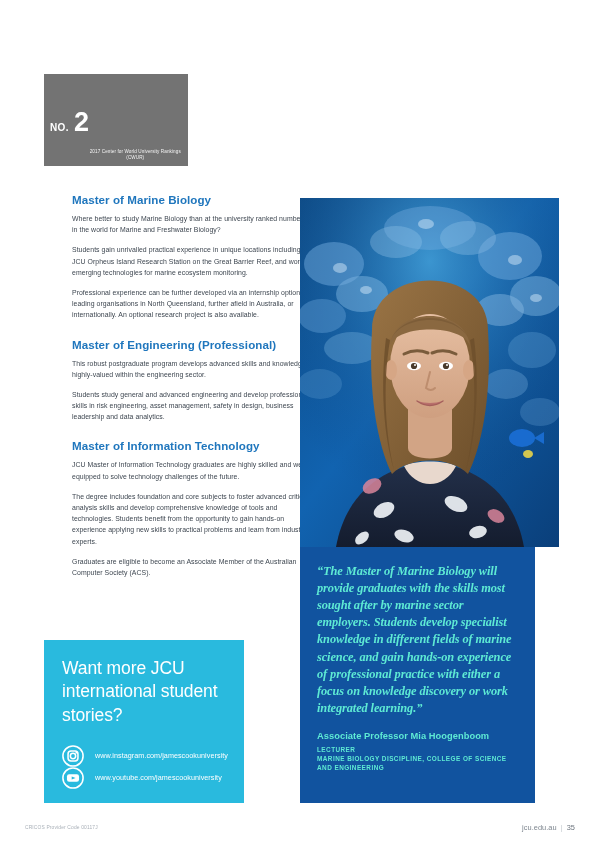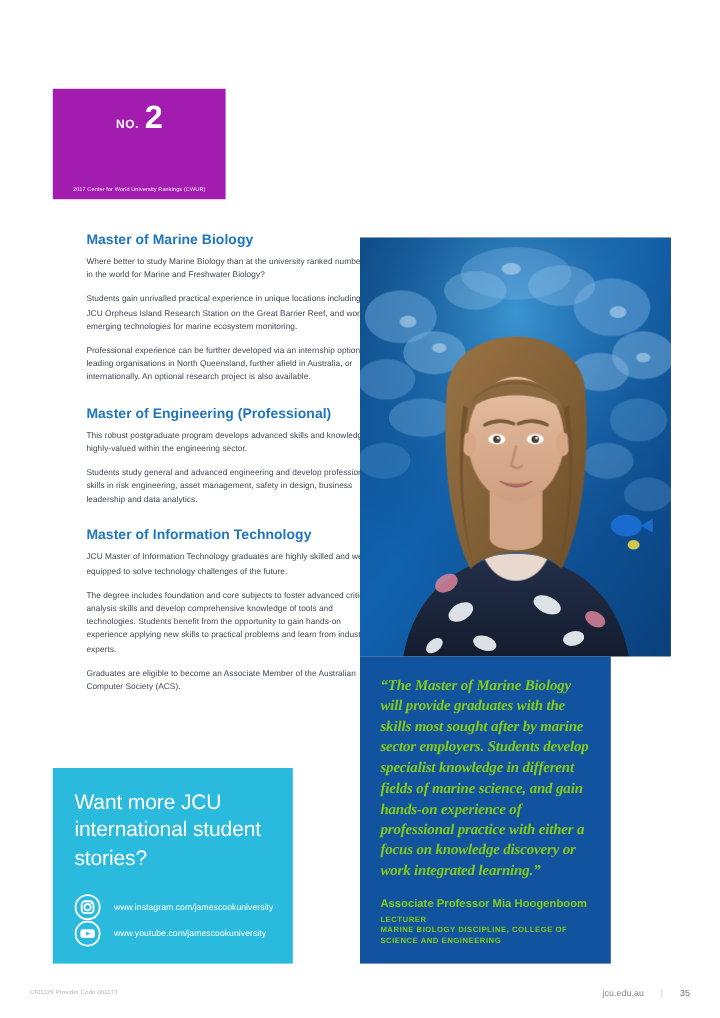--- a/index.html
+++ b/index.html
@@ -13,23 +13,23 @@
   }
   .page{position:relative;width:600px;height:848px;}
 
   
   .stats{
     position:absolute;left:44px;top:74px;
     display:flex;gap:24px;
   }
   .stat-box{
     width:144px;height:92px;
-    background:#a21caf;
+    background:#737373;
     color:#ffffff;
-    display:flex;flex-direction:column;
+    display:flex;flex-direction:row;
     align-items:center;justify-content:flex-start;
     padding:11px 6px 6px 6px;
     box-sizing:border-box;
     text-align:center;
   }
   .stat-box.wide{width:160px;}
   .stat-top{
     display:flex;align-items:baseline;justify-content:center;
     gap:5px;line-height:1;
   }
@@ -65,22 +65,22 @@
   .photo{
     position:absolute;left:300px;top:198px;
     width:259px;height:349px;
     overflow:hidden;background:#0c2a52;
   }
   .photo svg{display:block;width:259px;height:349px;}
 
   
   .quote-box{
     position:absolute;left:300px;top:547px;
-    width:209px;height:256px;
-    background:#11539f;color:#84cc16;
+    width:235px;height:256px;
+    background:#11539f;color:#5eead4;
     box-sizing:border-box;
     padding:16px 17px 14px 17px;
   }
   .quote-text{
     font-family:"Liberation Serif", serif;
     font-style:italic;font-weight:700;
     font-size:12.4px;line-height:1.38;
     margin:0 0 14px 0;
     letter-spacing:-.1px;
   }
@@ -117,21 +117,21 @@
   .social-url{font-size:7.2px;letter-spacing:.05px;}
 
   
   .footer-left{
     position:absolute;left:25px;bottom:18px;
     font-size:4.9px;color:#a9b0b8;letter-spacing:.15px;
   }
   .footer-right{
     position:absolute;right:25px;bottom:16px;
     font-size:7.4px;color:#7d858e;letter-spacing:.05px;
-    display:flex;align-items:center;gap:14px;
+    display:flex;align-items:center;gap:4px;
   }
   .footer-sep{color:#c3c9cf;}
   .footer-page{color:#6a727b;}
 </style>
 </head>
 <body>
 
 <div class="page">
 
   <div class="stats">

